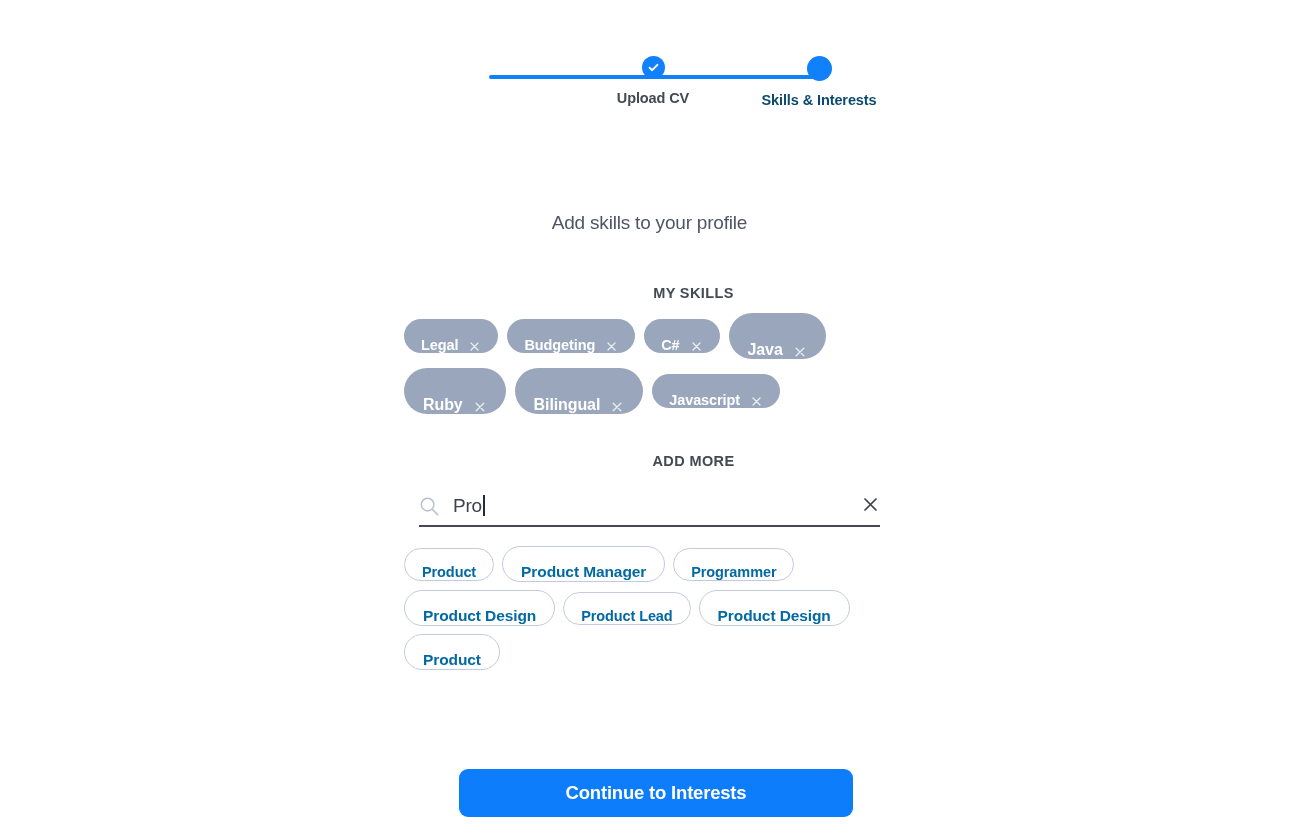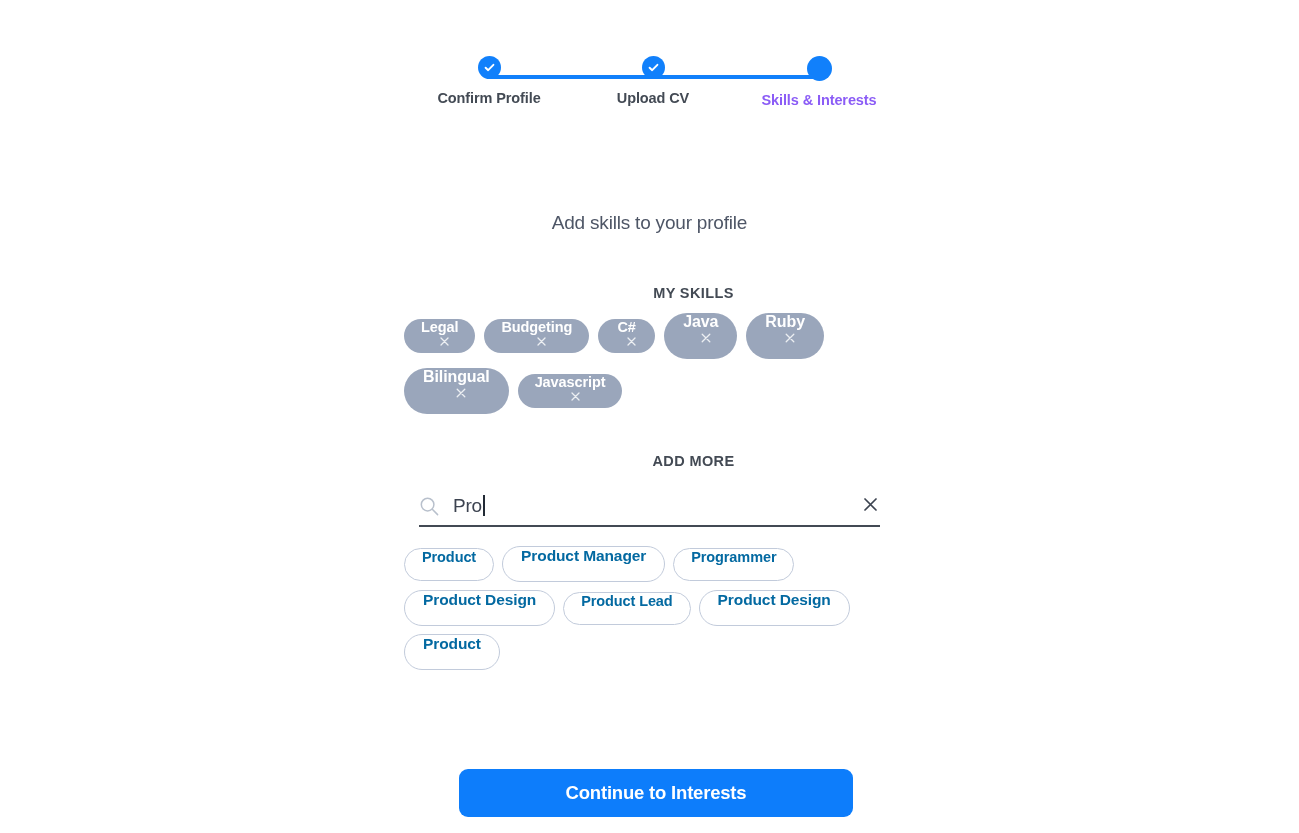--- a/index.html
+++ b/index.html
@@ -62,21 +62,21 @@
   .step-dot svg { display: block; }
 
   .step-label {
     margin-top: 11px;
     font-size: 14.5px;
     font-weight: bold;
     color: #434a54;
     letter-spacing: -0.1px;
     white-space: nowrap;
   }
-  .step-label.active { color: #8b5cf6; }
+  .step-label.active { color: #0c4a6e; }
 
   
   .headline {
     position: absolute;
     top: 170px;
     left: 0;
     width: 1299px;
     text-align: center;
     font-size: 32px;
     font-weight: bold;
@@ -121,26 +121,25 @@
   .chip-row {
     display: flex;
     flex-wrap: wrap;
     align-items: center;
   }
   .chips-selected .chip-row { gap: 9px 9px; }
   .chips-suggest  .chip-row { gap: 8px 8px; }
 
   .chip {
     display: inline-flex;
-    align-items: center;
+    align-items: flex-end;
     border-radius: 999px;
     white-space: nowrap;
     cursor: pointer;
     user-select: none;
-    flex-direction: column;
   }
 
   
   .chip.filled {
     background: #9aa6bb;
     color: #ffffff;
     font-weight: bold;
     letter-spacing: -0.1px;
   }
   .chip.filled.sm {
@@ -239,30 +238,20 @@
   }
 </style>
 </head>
 <body>
 
 <div class="page">
 
   <div class="stepper">
     <div class="stepper-track"></div>
 
-    <div class="step step-1">
-      <div class="step-dot">
-        <span>
-          <svg width="13" height="13" viewBox="0 0 13 13">
-            <path d="M2.6 6.7 L5.2 9.2 L10.4 3.8" fill="none" stroke="#ffffff" stroke-width="1.9" stroke-linecap="round" stroke-linejoin="round"></path>
-          </svg>
-        </span>
-      </div>
-      <div class="step-label">Confirm Profile</div>
-    </div>
 
     <div class="step step-2">
       <div class="step-dot">
         <span>
           <svg width="13" height="13" viewBox="0 0 13 13">
             <path d="M2.6 6.7 L5.2 9.2 L10.4 3.8" fill="none" stroke="#ffffff" stroke-width="1.9" stroke-linecap="round" stroke-linejoin="round"></path>
           </svg>
         </span>
       </div>
       <div class="step-label">Upload CV</div>

